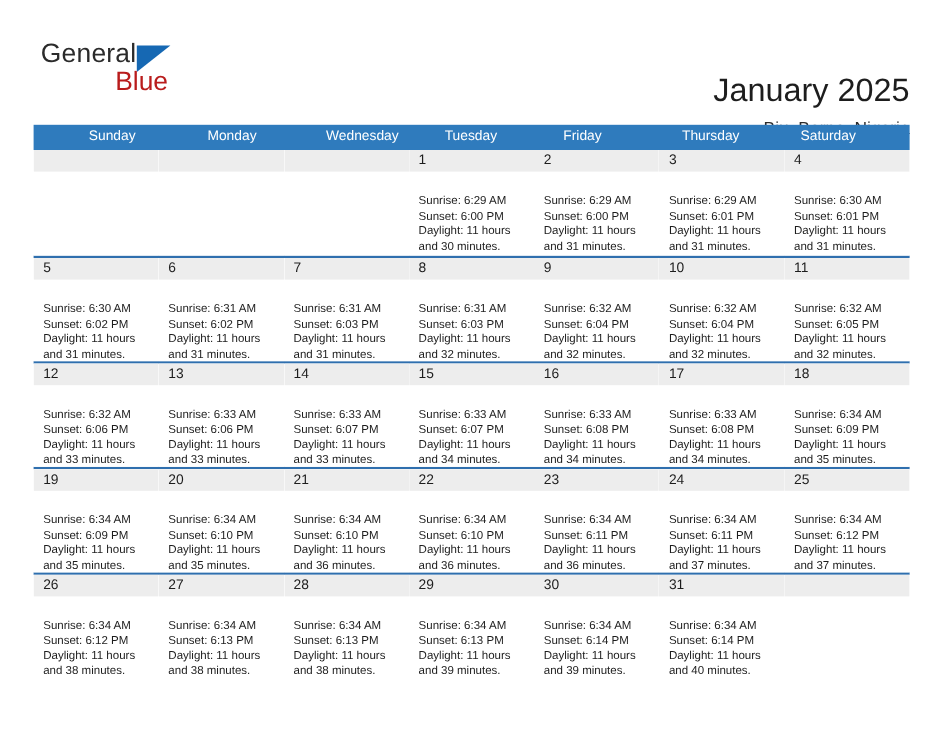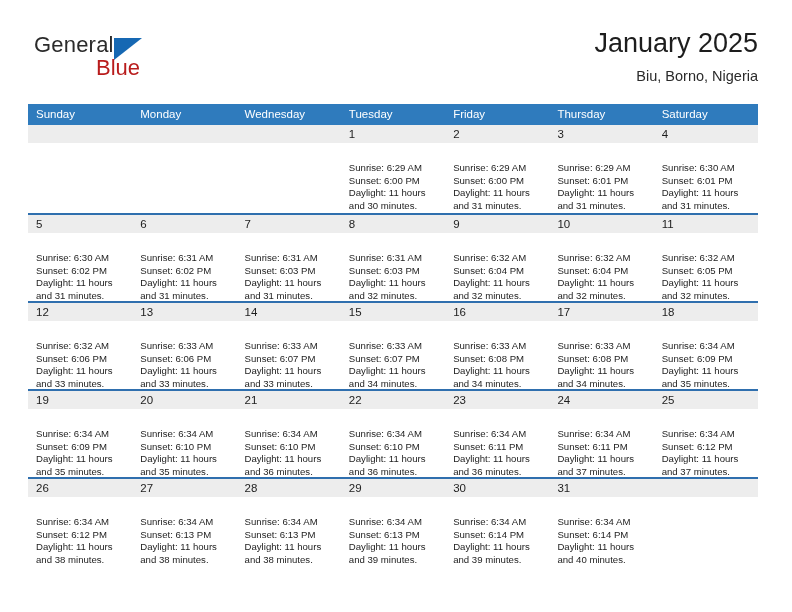--- a/index.html
+++ b/index.html
@@ -66,40 +66,42 @@
     position: absolute;
     right: 0;
     top: 0;
     text-align: right;
   }
   .cal-title {
     font-size: 27px;
     color: #1d1d1d;
     line-height: 34px;
     white-space: nowrap;
+    margin-top: 32px;
   }
   .cal-subtitle {
     font-size: 14.5px;
     color: #2b2b2b;
     line-height: 20px;
     margin-top: 6px;
     white-space: nowrap;
   }
 
   
   .calendar {
     position: absolute;
     left: 28px;
     top: 104px;
     width: 730px;
   }
   .dow-row {
     display: flex;
     background: #2f7bbd;
     height: 21px;
+    padding-left: 38px;
   }
   .dow-cell {
     flex: 1 1 0;
     color: #ffffff;
     font-size: 11.5px;
     line-height: 21px;
     padding-left: 8px;
     box-sizing: border-box;
     white-space: nowrap;
   }

